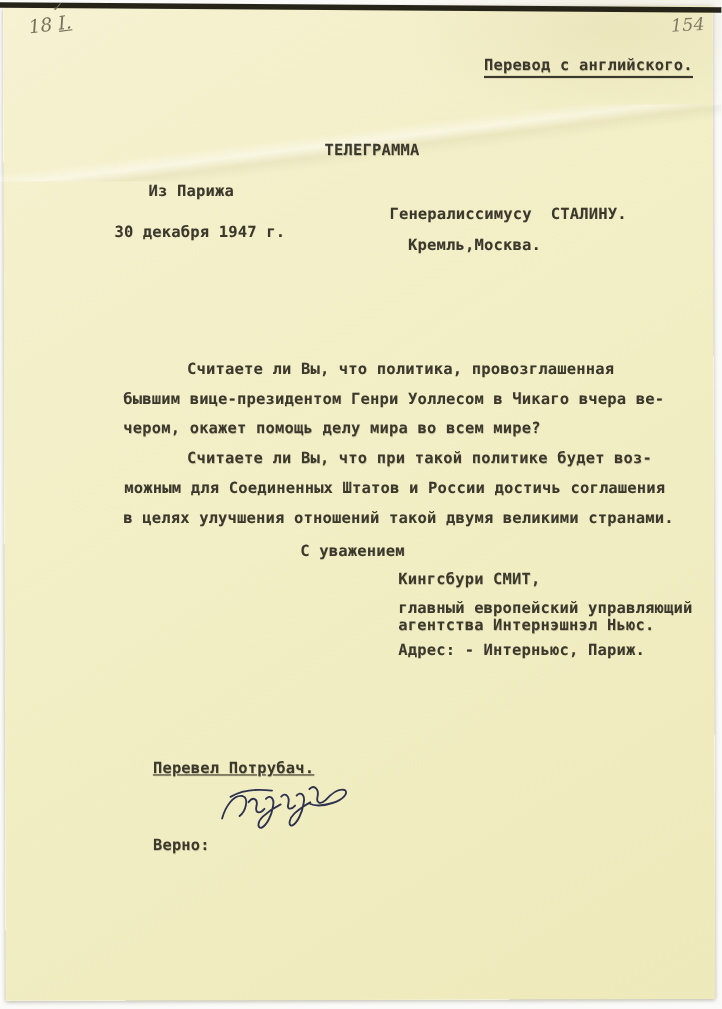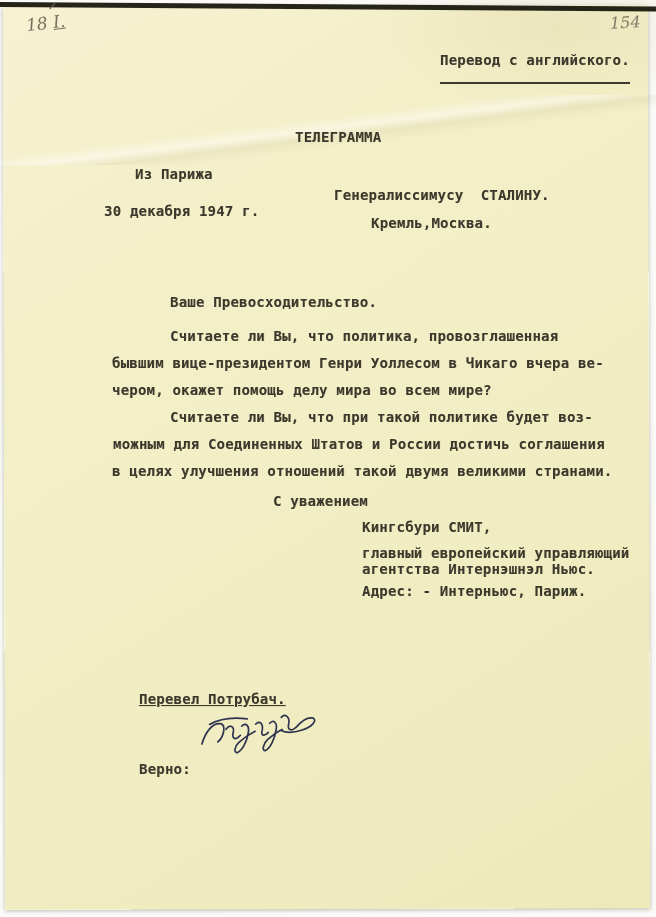--- a/index.html
+++ b/index.html
@@ -12,21 +12,21 @@
     transform:rotate(-0.15deg);box-shadow:0 1px 4px rgba(60,55,30,.35);z-index:1;}
   
   .crease1{position:absolute;left:0;top:95px;width:656px;height:70px;z-index:2;pointer-events:none;
     background:linear-gradient(173deg,rgba(255,255,255,0) 42%,rgba(255,255,255,.45) 49%,rgba(120,108,60,.07) 55%,rgba(255,255,255,0) 62%);}
   .crease2{position:absolute;left:330px;top:0;width:326px;height:130px;z-index:2;pointer-events:none;
     background:radial-gradient(ellipse at 70% 20%,rgba(210,200,150,.25) 0%,rgba(210,200,150,0) 60%);}
   .content{position:absolute;inset:0;z-index:4;}
   .typed{position:absolute;font-family:"DejaVu Sans Mono",monospace;font-weight:bold;
     font-size:14px;color:#3b382c;letter-spacing:.2px;white-space:pre;
     text-shadow:.4px .4px 0 rgba(59,56,44,.25);}
-  .underlined{border-bottom:2px solid #3b382c;padding-bottom:14px;}
+  .underlined{border-bottom:2px solid #3b382c;padding-bottom:1px;}
   .pencil{position:absolute;font-family:"DejaVu Serif",serif;font-style:italic;
     color:#77705e;white-space:pre;}
   .mark-left{left:26px;top:13px;font-size:17px;transform:rotate(-7deg);}
   .mark-left .numeral{text-decoration:underline;}
   .mark-check{left:47px;top:0px;font-size:11px;transform:rotate(-5deg);}
   .mark-page{left:610px;top:13px;font-size:16px;transform:rotate(-3deg);color:#837b68;}
   .sig{position:absolute;left:198px;top:704px;width:122px;height:50px;transform:rotate(-4deg);}
 </style>
 </head>
 <body>
@@ -41,24 +41,23 @@
 
     <div class="pencil mark-check">✓</div>
     <div class="pencil mark-left"><span>18 </span><span class="numeral">I.</span></div>
     <div class="pencil mark-page">154</div>
 
     <div class="typed" style="left:440px;top:52px;"><span class="underlined">Перевод с английского.</span></div>
     <div class="typed" style="left:295px;top:129px;">ТЕЛЕГРАММА</div>
 
     <div class="typed" style="left:135px;top:166px;">Из Парижа</div>
     <div class="typed" style="left:104px;top:203px;">30 декабря 1947 г.</div>
-    <div class="typed" style="left:334px;top:187px;">Генералиссимусу  СТАЛИНУ.</div>
+    <div class="typed" style="left:354px;top:187px;">Генералиссимусу  СТАЛИНУ.</div>
     <div class="typed" style="left:371px;top:215px;">Кремль,Москва.</div>
 
-    <div class="typed" style="left:170px;top:294px;">Ваше Превосходительство.</div>
 
     <div class="typed" style="left:170px;top:328px;">Считаете ли Вы, что политика, провозглашенная</div>
     <div class="typed" style="left:112px;top:355px;">бывшим вице-президентом Генри Уоллесом в Чикаго вчера ве-</div>
     <div class="typed" style="left:112px;top:382px;">чером, окажет помощь делу мира во всем мире?</div>
 
     <div class="typed" style="left:113px;top:436px;">можным для Соединенных Штатов и России достичь соглашения</div>
     <div class="typed" style="left:170px;top:409px;">Считаете ли Вы, что при такой политике будет воз-</div>
     <div class="typed" style="left:112px;top:463px;">в целях улучшения отношений такой двумя великими странами.</div>
 
     <div class="typed" style="left:273px;top:493px;">С уважением</div>

